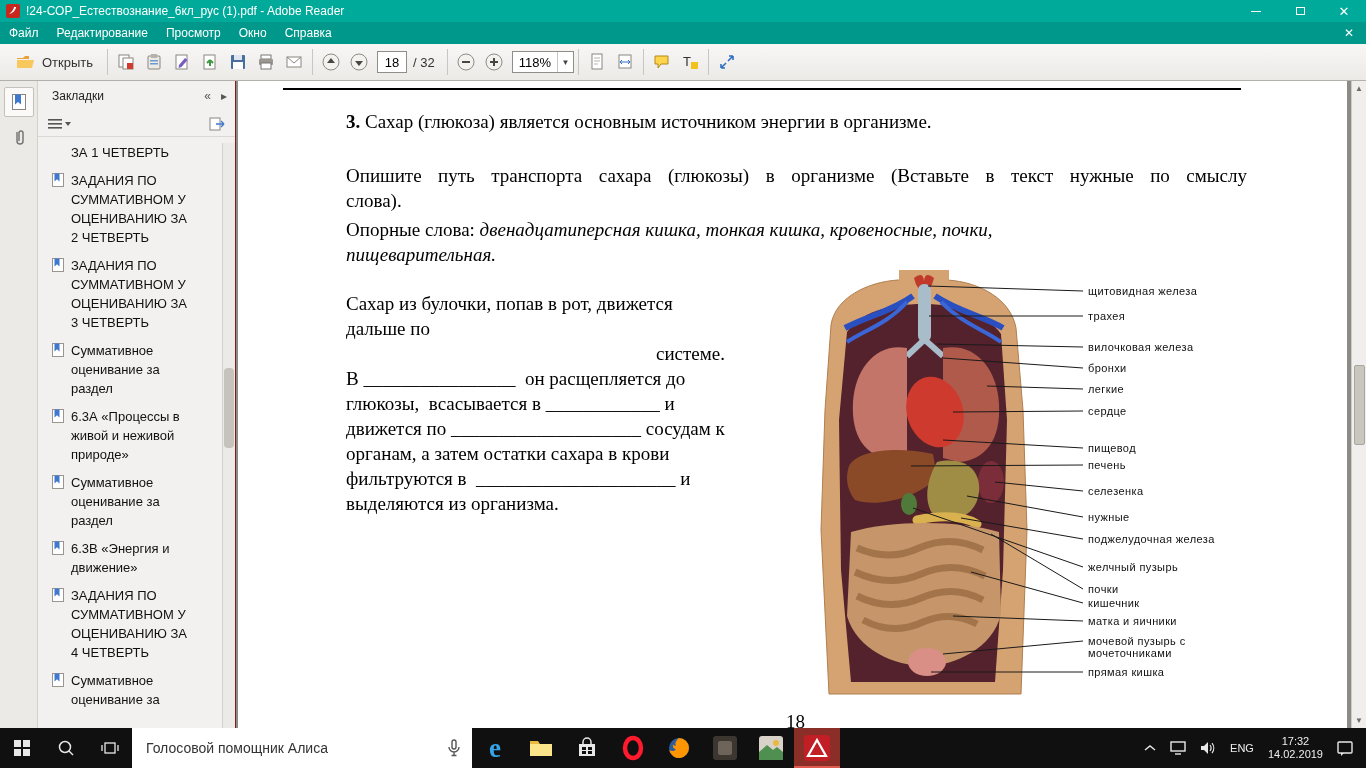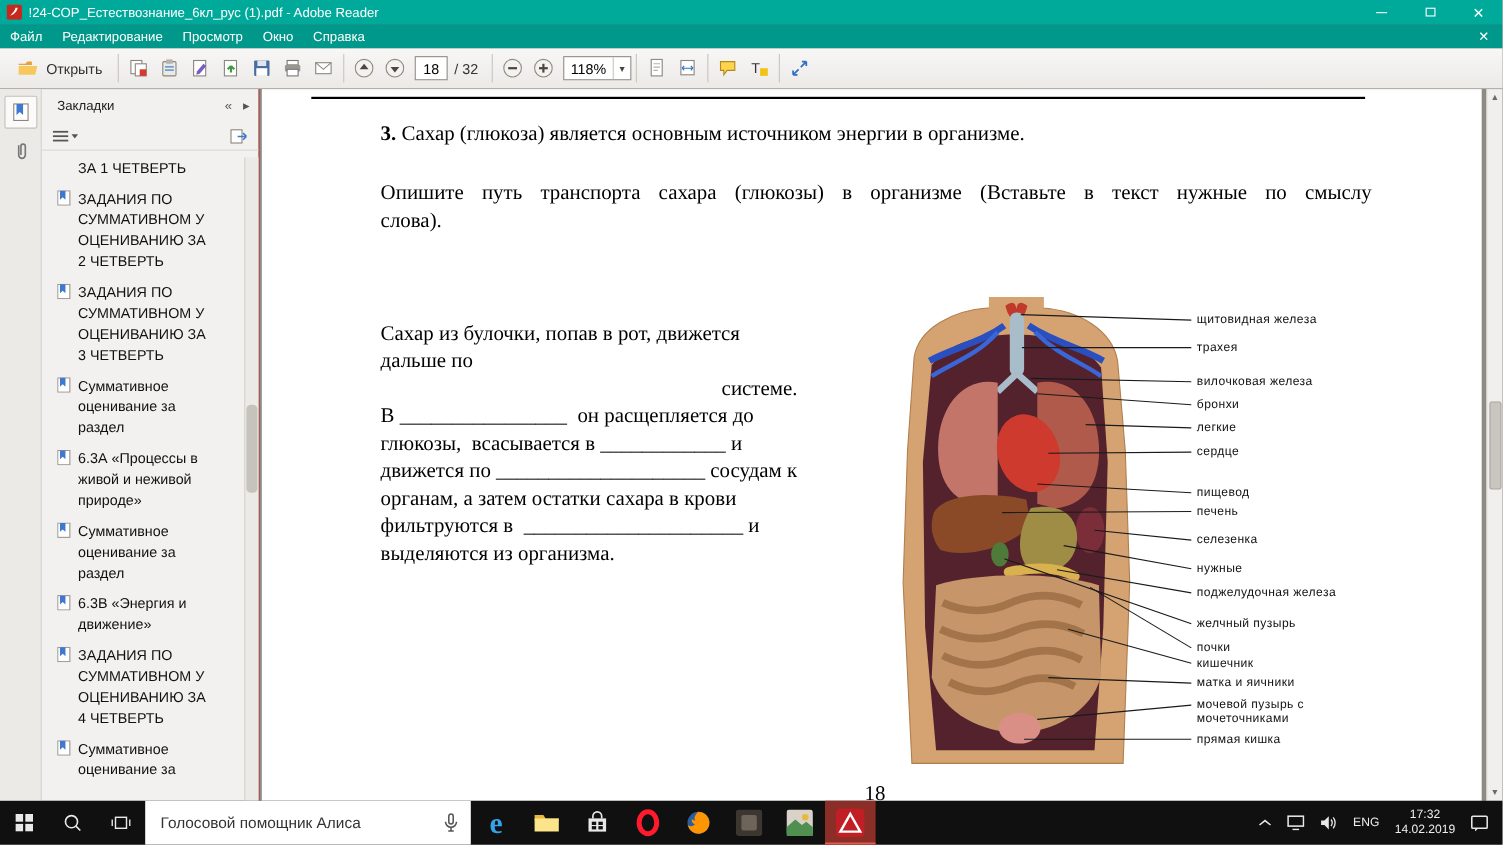--- a/index.html
+++ b/index.html
@@ -69,21 +69,21 @@
   .keywords { position:absolute; left:108px; top:136px; line-height:25px; }
   .fill-block { position:absolute; left:108px; top:210px; }
   .fill-line { white-space:pre; line-height:25px; }
   .page-num { position:absolute; left:548px; top:630px; }
   .figure { position:absolute; left:557px; top:189px; width:455px; height:425px; }
   .an-label { position:absolute; left:293px; width:148px; font-size:11px; letter-spacing:0.4px; line-height:12px; font-family:Liberation Sans, sans-serif; color:#111; }
 
   
   .taskbar { position:absolute; left:0; bottom:0; width:100%; height:40px; background:#101010; display:flex; align-items:stretch; }
   .tb-slot { width:44px; display:flex; align-items:center; justify-content:center; }
-  .tb-search { width:296px; background:#fff; display:flex; align-items:center; padding:0 10px 0 14px; }
+  .tb-search { width:340px; background:#fff; display:flex; align-items:center; padding:0 10px 0 14px; }
   .tb-search .txt { font-size:14px; color:#333; flex:1; }
   .tb-app { width:46px; display:flex; align-items:center; justify-content:center; position:relative; }
   .tb-app.active { background:#8c2e28; box-shadow:inset 0 -2px 0 #e05a50; }
   .tray { margin-left:auto; display:flex; align-items:center; padding-right:6px; }
   .tray-item { display:flex; align-items:center; justify-content:center; padding:0 7px; height:100%; color:#eee; }
   .lang { font-size:11px; }
   .clock { font-size:11px; line-height:13px; text-align:center; color:#eee; }
 </style>
 </head>
 <body>
@@ -379,20 +379,24 @@
   </div>
 </div>
 
 <div class="docarea">
   <div class="page">
     <div class="top-rule"></div>
     <div class="q3 pdf-text"><b>3.</b><span> Сахар (глюкоза) является основным источником энергии в организме.</span></div>
     <div class="instr pdf-text">
       <div class="l1">Опишите путь транспорта сахара (глюкозы) в организме (Вставьте в текст нужные по смыслу</div>
       <div>слова).</div>
+    </div>
+    <div class="keywords pdf-text">
+      <div><span>Опорные слова: </span><i> двенадцатиперсная кишка, тонкая кишка, кровеносные, почки,</i></div>
+      <div><i>пищеварительная.</i></div>
     </div>
     <div class="fill-block">
 
         <div class="fill-line pdf-text">Сахар из булочки, попав в рот, движется</div>
 
         <div class="fill-line pdf-text">дальше по</div>
 
         <div class="fill-line pdf-text" style="padding-left: 310px;">системе.</div>
 
         <div class="fill-line pdf-text">В ________________  он расщепляется до</div>

